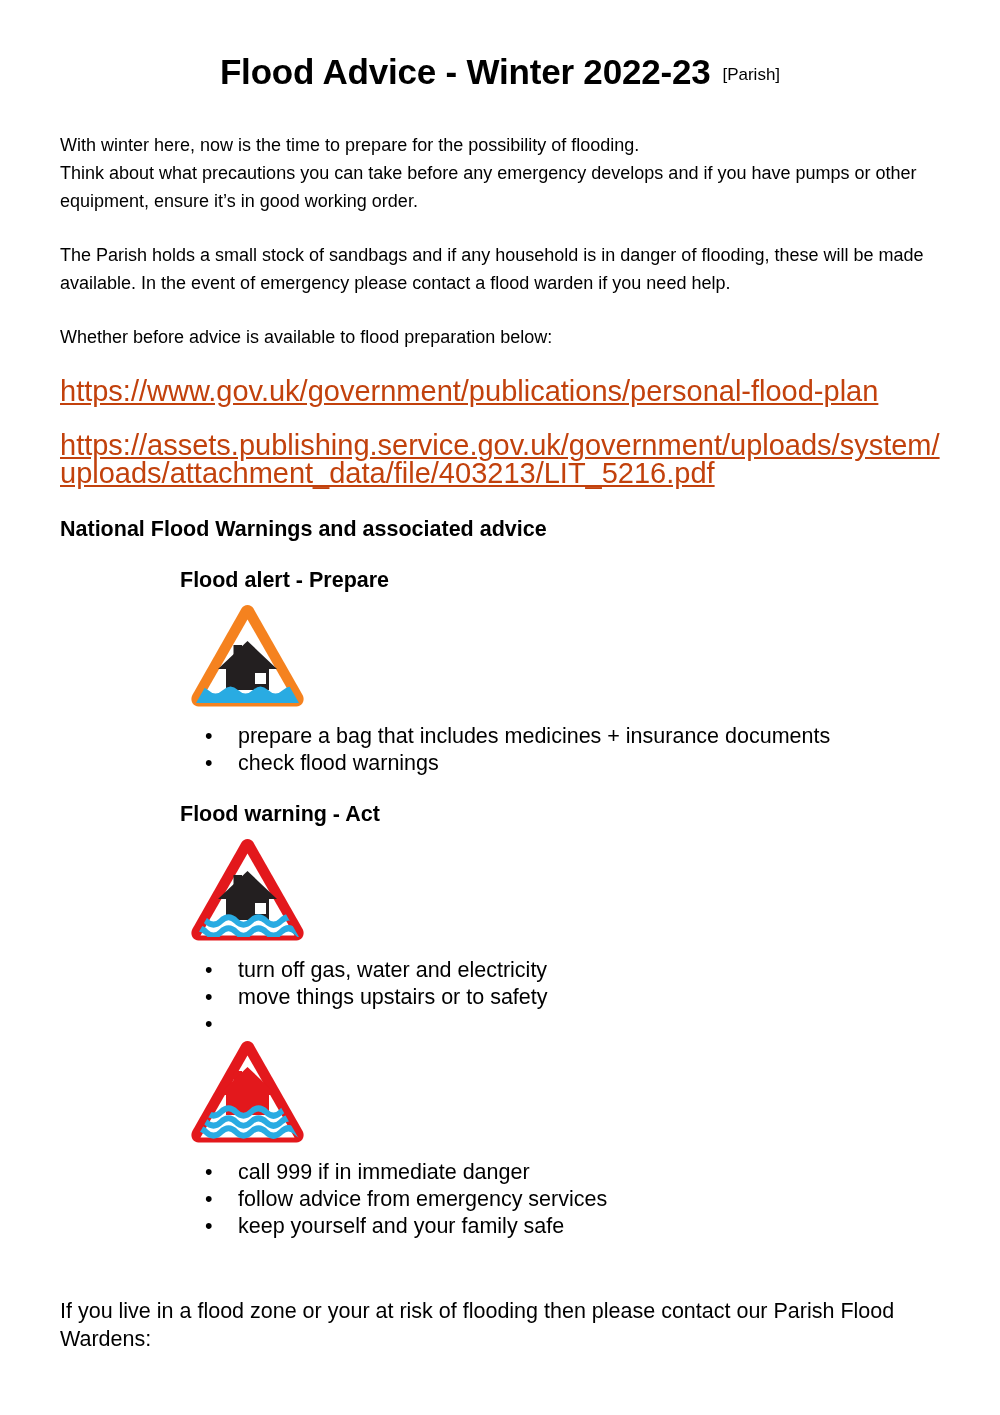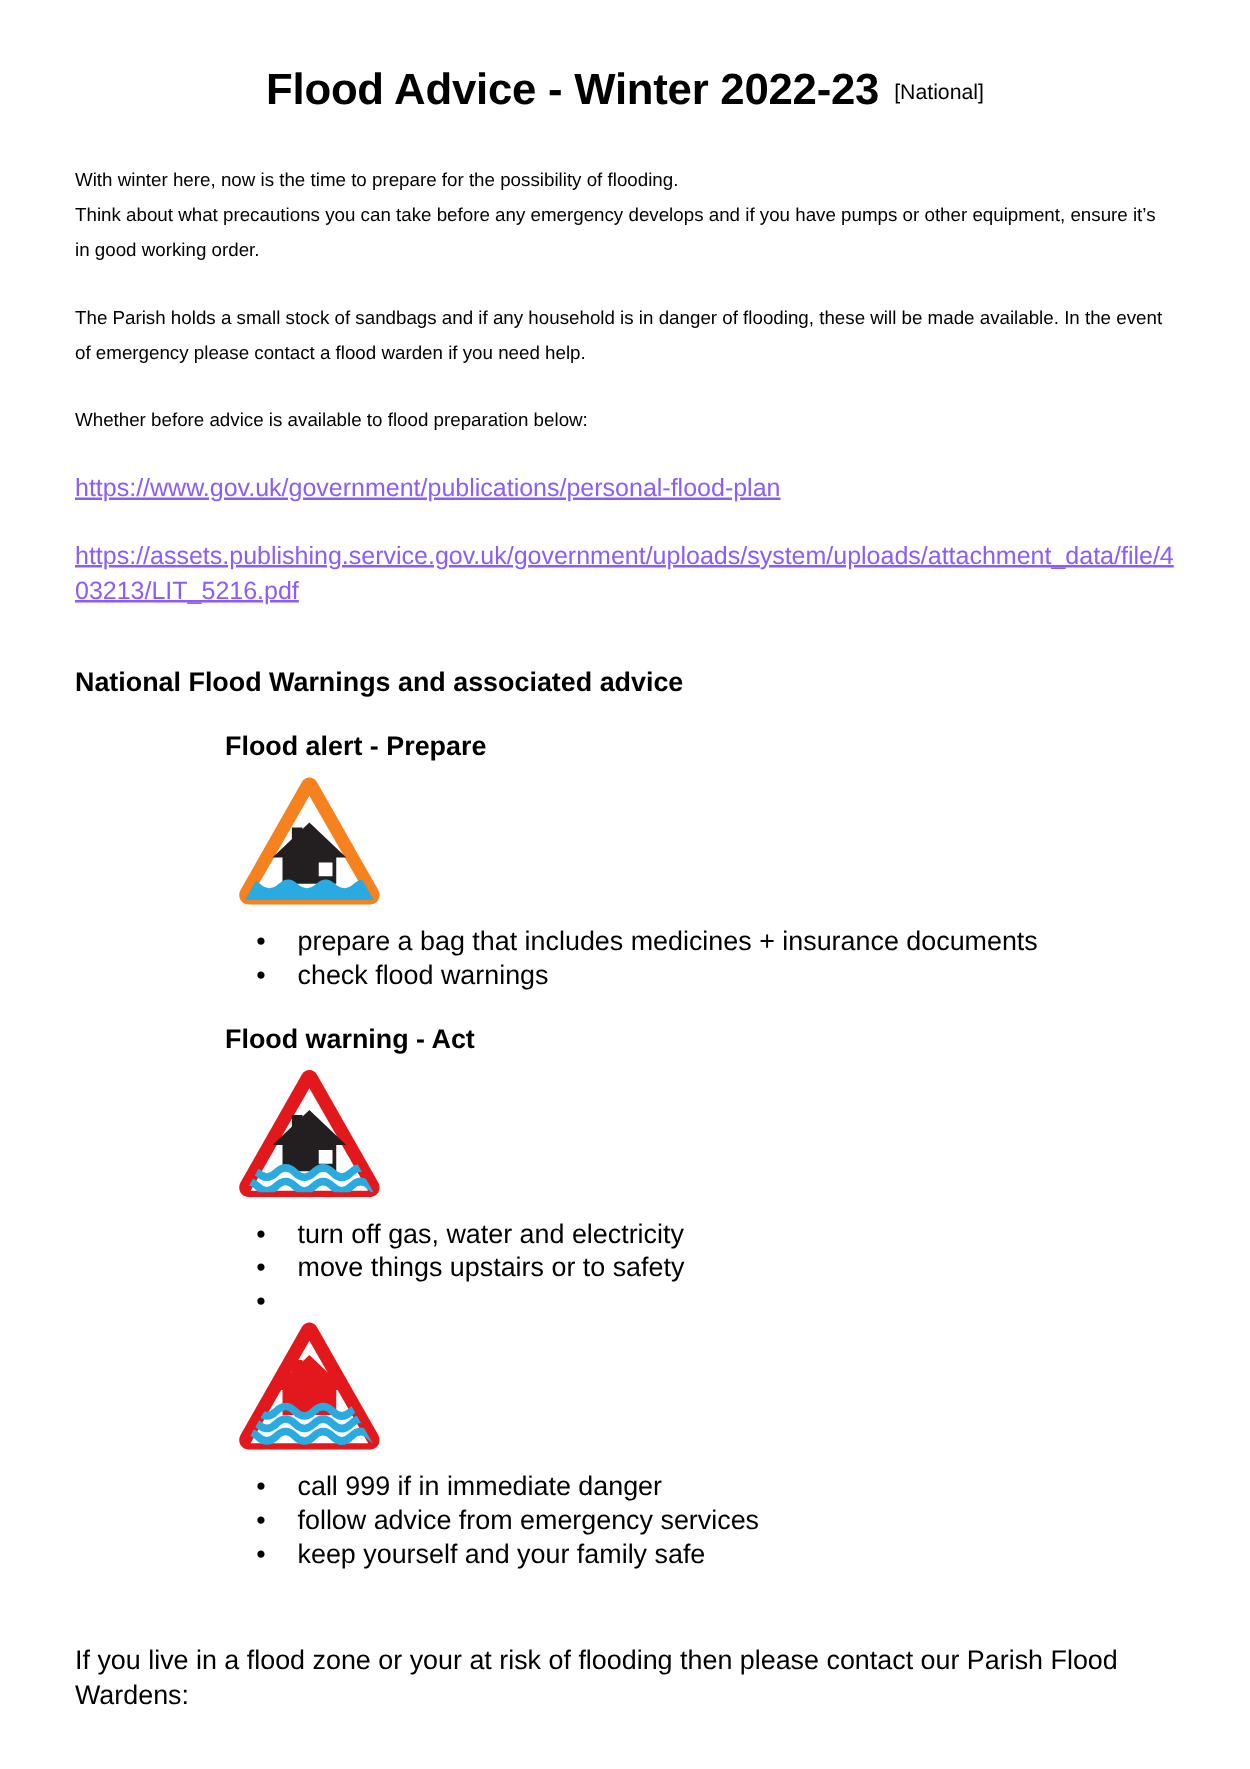--- a/index.html
+++ b/index.html
@@ -38,43 +38,43 @@
   .website-tag {
     font-size: 17px;
     font-weight: normal;
     margin-left: 12px;
     position: relative;
     top: -4px;
   }
 
   
   .body-text {
-    font-size: 15px;
+    font-size: 18px;
     line-height: 28px;
     margin: 0;
   }
   .para-1 { margin-top: 39px; }
   .para-2 { margin-top: 26px; }
   .para-3 { margin-top: 26px; }
 
   .link-block {
-    font-size: 20px;
+    font-size: 29px;
     line-height: 28px;
     margin-top: 26px;
-    color: #8b5cf6;
+    color: #c2410c;
     text-decoration: underline;
     word-break: break-all;
     display: block;
   }
   .link-block.second { margin-top: 26px; }
 
   .section-heading {
     font-size: 21.5px;
     font-weight: bold;
-    margin-top: 46px;
+    margin-top: 29px;
     line-height: 26px;
   }
 
   
   .warning-block {
     margin-left: 120px;
   }
   .warning-block.first { margin-top: 25px; }
   .warning-block.rest { margin-top: 24px; }
 
@@ -118,21 +118,21 @@
     line-height: 28px;
     margin-top: 57px;
   }
 </style>
 </head>
 <body>
 
 <div class="page">
 
   <div class="title-row">
-    <span class="doc-title">Flood Advice - Winter 2022-23</span><span class="website-tag">[National]</span>
+    <span class="doc-title">Flood Advice - Winter 2022-23</span><span class="website-tag">[Parish]</span>
   </div>
 
   <p class="body-text para-1">
     <span>With winter here, now is the time to prepare for the possibility of flooding.</span><br>
     <span>Think about what precautions you can take before any emergency develops and if you have pumps or other equipment, ensure it’s in good working order.</span>
   </p>
 
   <p class="body-text para-2">The Parish holds a small stock of sandbags and if any household is in danger of flooding, these will be made available. In the event of emergency please contact a flood warden if you need help.</p>
 
   <p class="body-text para-3">Whether before advice is available to flood preparation below:</p>

